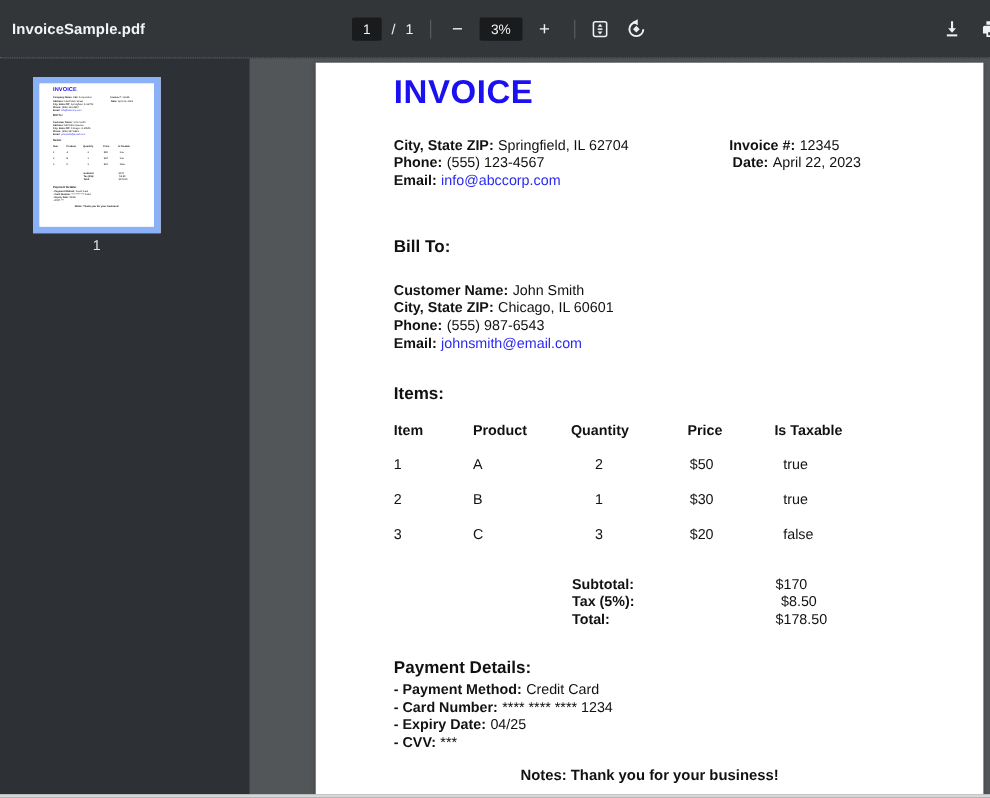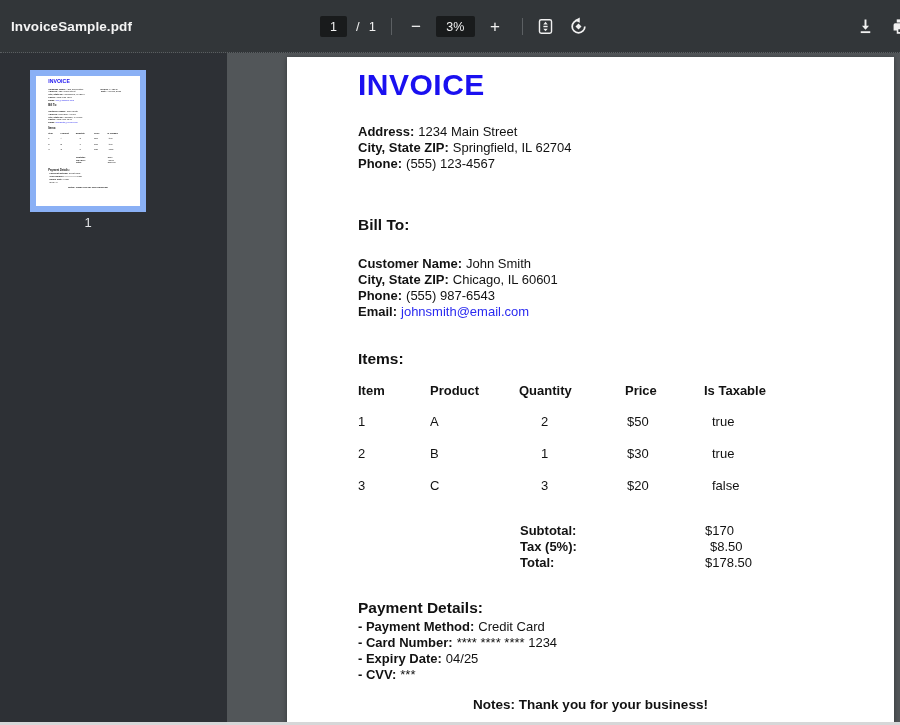--- a/index.html
+++ b/index.html
@@ -287,23 +287,27 @@
       <div class="thumb-label">1</div>
     </aside>
 
     <main class="viewer">
       <div class="pdf-page" id="pdf-page">
 
         <h1 class="inv-title">INVOICE</h1>
 
         <div class="header-row">
           <div class="from-block">
-            <div class="line"><span class="lbl">Address:</span><span class="val">1234 Main Street</span></div>
             <div class="line"><span class="lbl">City, State ZIP:</span><span class="val">Springfield, IL 62704</span></div>
             <div class="line"><span class="lbl">Phone:</span><span class="val">(555) 123-4567</span></div>
+            <div class="line"><span class="lbl">Email:</span><span class="val link">info@abccorp.com</span></div>
+          </div>
+          <div class="meta-block">
+            <div class="line"><span class="lbl">Invoice #:</span><span class="val">12345</span></div>
+            <div class="line"><span class="lbl">Date:</span><span class="val">April 22, 2023</span></div>
           </div>
         </div>
 
         <h2 class="section-h bill-h">Bill To:</h2>
 
         <div class="bill-block">
           <div class="line"><span class="lbl">Customer Name:</span><span class="val">John Smith</span></div>
           <div class="line"><span class="lbl">City, State ZIP:</span><span class="val">Chicago, IL 60601</span></div>
           <div class="line"><span class="lbl">Phone:</span><span class="val">(555) 987-6543</span></div>
           <div class="line"><span class="lbl">Email:</span><span class="val link">johnsmith@email.com</span></div>

